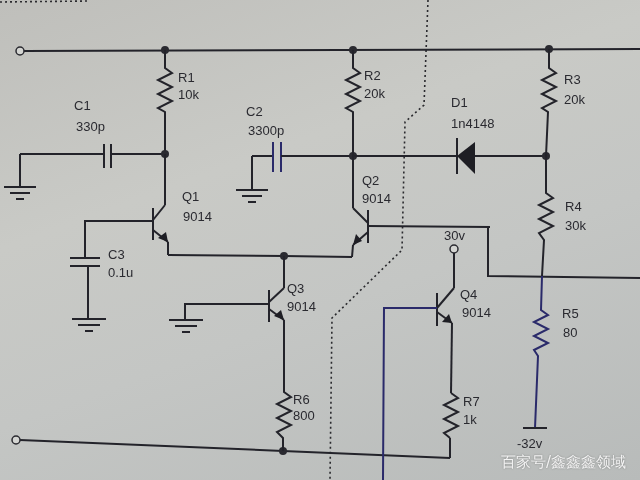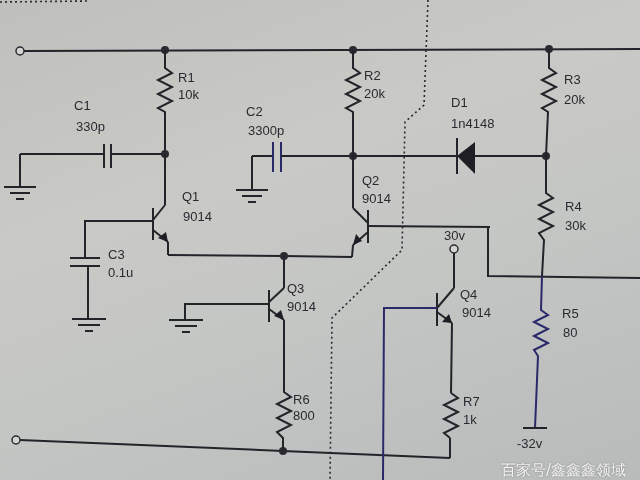--- a/index.html
+++ b/index.html
@@ -11,21 +11,21 @@
   }
   #schematic { position: absolute; left: 0; top: 0; width: 640px; height: 480px; }
   .wire { stroke: #23232a; stroke-width: 2; fill: none; }
   .wire-blue { stroke: #2a2a6a; stroke-width: 2; fill: none; }
   .dash { stroke: #2a2a2e; stroke-width: 1.6; fill: none; stroke-dasharray: 2 3; }
   .node { fill: #2a2a30; }
   .term { fill: #d4d5d2; stroke: #2a2a30; stroke-width: 1.5; }
   .lbl { font-family: "Liberation Sans", sans-serif; font-size: 13px; fill: #2a2a30; }
   .arrow { fill: #1e1e24; }
   .watermark {
-    position: absolute; right: 14px; bottom: 0;
+    position: absolute; right: 14px; bottom: 8px;
     font-family: "DejaVu Sans", sans-serif; font-size: 15px; color: #f4f4f4;
     text-shadow: 0 0 2px rgba(0,0,0,0.35);
   }
 </style>
 </head>
 <body>
 
 <svg id="schematic" viewBox="0 0 640 480">
 
   <path class="dash" d="M428,0 L424,105 L405,122 L402,250 L332,318 L330,480"></path>

